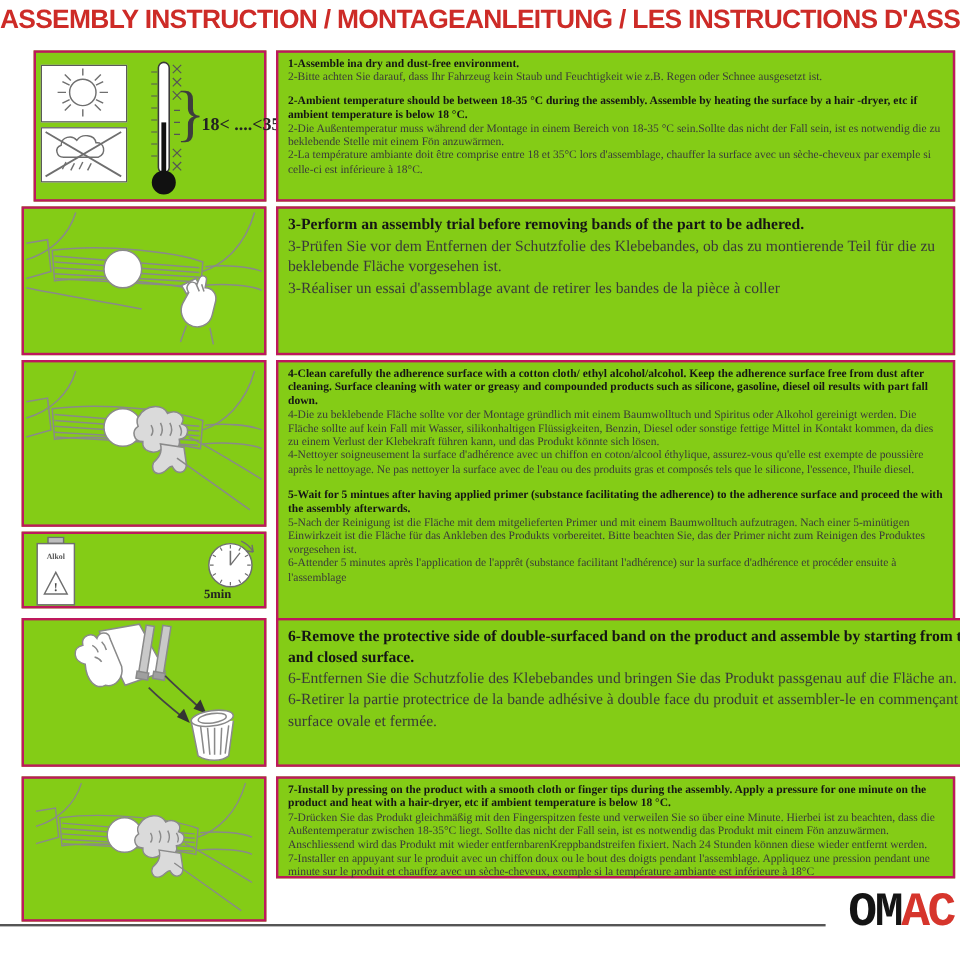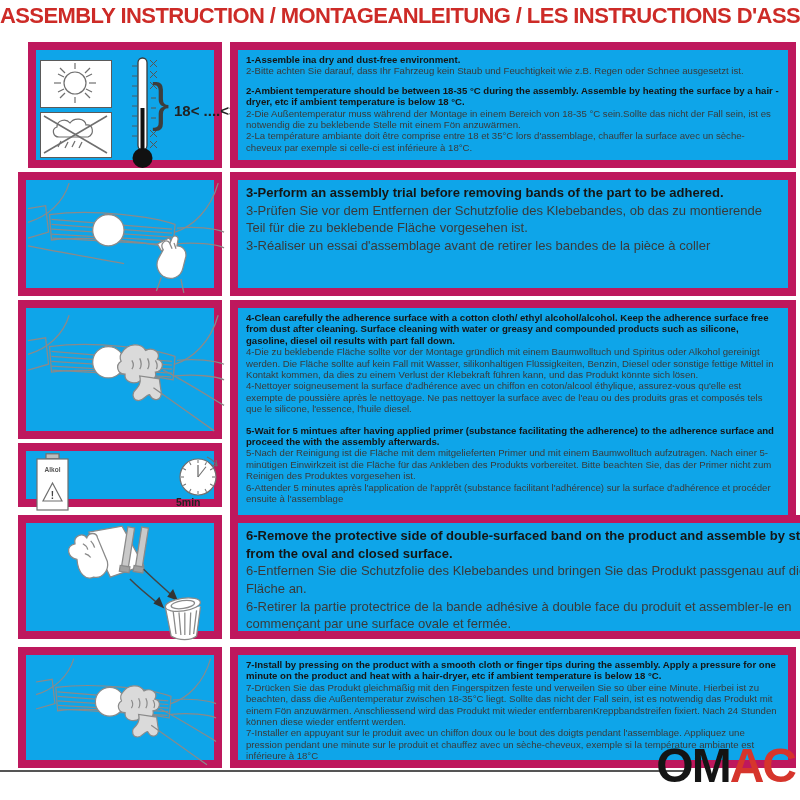--- a/index.html
+++ b/index.html
@@ -1,38 +1,38 @@
 <!DOCTYPE html>
 <html><head>
 <meta charset="utf-8">
 <style>
   html,body{margin:0;padding:0;background:#fff;}
   .page{position:relative;width:800px;height:800px;background:#fff;overflow:hidden;
         font-family:"Liberation Sans",sans-serif;}
   .title{position:absolute;top:3px;left:0;width:100%;margin:0;text-align:center;
          color:#cd2b27;font-size:22px;font-weight:bold;letter-spacing:-0.6px;white-space:nowrap;}
-  .box{position:absolute;border:8px solid #be185d;background:#0ea5e9;box-sizing:border-box;}
+  .box{position:absolute;border:2px solid #be185d;background:#84cc16;box-sizing:border-box;font-family:Liberation Serif, serif;}
   .txt{padding:4px 8px 2px 8px;}
   .vcenter{display:flex;flex-direction:column;justify-content:flex-start;}
   .sec p{margin:0;color:#3a3a3a;}
   .t-sm p{font-size:9.6px;line-height:1.19;}
   .t-sm p.en{font-weight:bold;color:#151515;}
   .t-lg p{font-size:13px;line-height:1.36;}
   .t-lg p.en{font-weight:bold;color:#151515;}
   .gap{height:10px;}
   .gap-sm{height:8px;}
   svg{display:block;}
   .subbox{position:absolute;border:1.5px solid #5a5a5a;box-sizing:border-box;background:#fff;}
   .brace{position:absolute;left:116px;top:26px;font-size:52px;font-weight:400;color:#3d3d3d;line-height:1;}
   .thermo-label{position:absolute;left:138px;top:52px;font-size:15px;font-weight:bold;color:#222;white-space:nowrap;}
   .clock-label{position:absolute;left:150px;top:45px;width:46px;text-align:left;
                font-size:10.5px;font-weight:bold;color:#222;}
   .footer-rule{position:absolute;top:770px;left:0;width:688px;height:2px;background:#555;}
-  .logo{position:absolute;top:742px;right:5px;font-family:Liberation Sans, sans-serif;
-        font-weight:bold;font-size:48px;letter-spacing:-2px;line-height:1;}
+  .logo{position:absolute;top:742px;right:5px;font-family:Liberation Mono, monospace;
+        font-weight:bold;font-size:40px;letter-spacing:-2px;line-height:1;}
   .logo .lb{color:#141414;}
   .logo .lr{color:#d6352c;}
 </style>
 </head>
 <body>
 
 <div class="page">
 
   <h1 class="title">ASSEMBLY INSTRUCTION / MONTAGEANLEITUNG / LES INSTRUCTIONS D'ASSEMBLAGE</h1>
 
@@ -270,21 +270,21 @@
         <path d="M152,66 C172,64 194,66 202,70"></path>
         <path d="M98,42 c6,-10 20,-10 24,-2 c8,-4 16,2 12,9 c8,2 6,12 -2,13 c2,8 -8,13 -14,8 c-8,6 -18,2 -17,-6 c-8,0 -10,-9 -4,-13 c-2,-5 0,-8 1,-9 z" fill="#dadada"></path>
         <path d="M116,66 c2,8 -2,12 -6,16 c-2,4 0,9 4,9 c6,1 8,-6 12,-6 c4,8 12,6 12,-2 l-2,-14 z" fill="#dadada"></path>
         <path d="M108,50 q3,5 0,9 M116,48 q3,6 0,11 M124,48 q3,6 0,11 M132,50 q3,5 1,9"></path>
         <path d="M140,60 C160,70 182,84 202,96"></path>
         <path d="M130,78 C150,92 172,108 192,122"></path>
       </g>
     </svg>
   </div>
 
-  <div class="box txt t-sm" style="left:230px;top:647px;width:566px;height:121px;">
+  <div class="box txt t-sm" style="left:230px;top:647px;width:566px;height:85px;">
     <div class="sec">
       <p class="en">7-Install by pressing on the product with a smooth cloth or finger tips during the assembly. Apply a pressure for one minute on the product and heat with a hair-dryer, etc if ambient temperature is below 18 °C.</p>
       <p>7-Drücken Sie das Produkt gleichmäßig mit den Fingerspitzen feste und verweilen Sie so über eine Minute. Hierbei ist zu beachten, dass die Außentemperatur zwischen 18-35°C liegt. Sollte das nicht der Fall sein, ist es notwendig das Produkt mit einem Fön anzuwärmen. Anschliessend wird das Produkt mit wieder entfernbarenKreppbandstreifen fixiert. Nach 24 Stunden können diese wieder entfernt werden.</p>
       <p>7-Installer en appuyant sur le produit avec un chiffon doux ou le bout des doigts pendant l'assemblage. Appliquez une pression pendant une minute sur le produit et chauffez avec un sèche-cheveux, exemple si la température ambiante est inférieure à 18°C</p>
     </div>
   </div>
 
   <div class="footer-rule"></div>
 
   <div class="logo">

